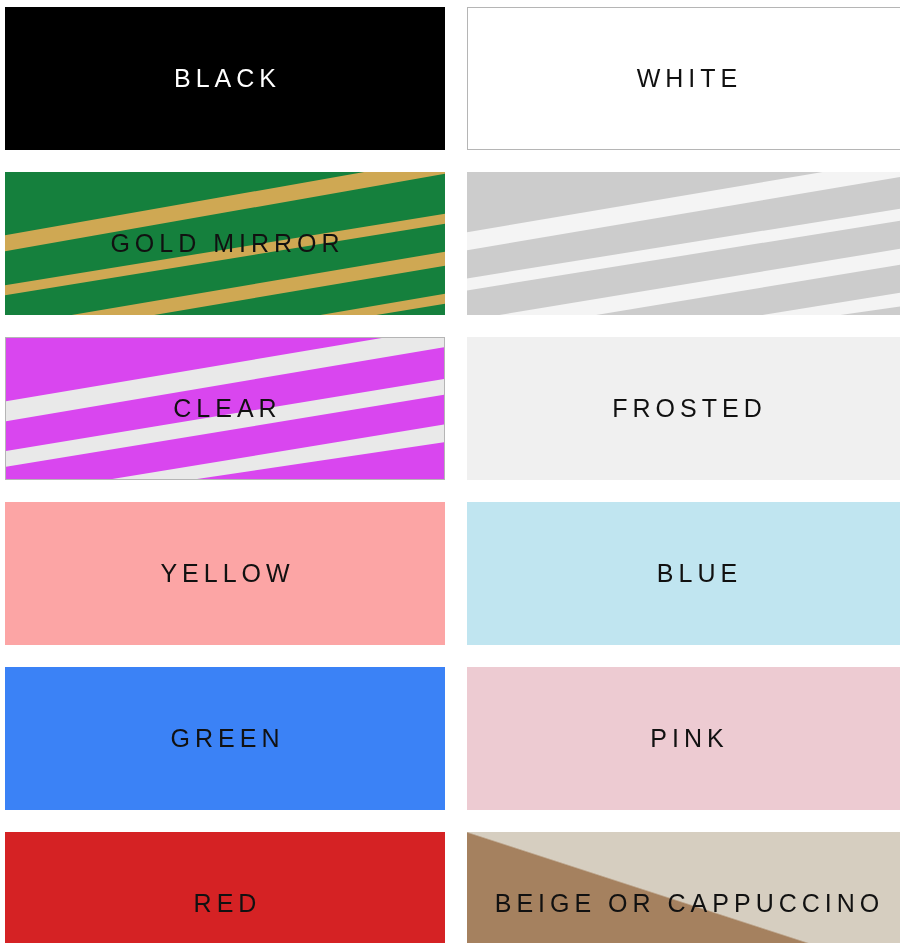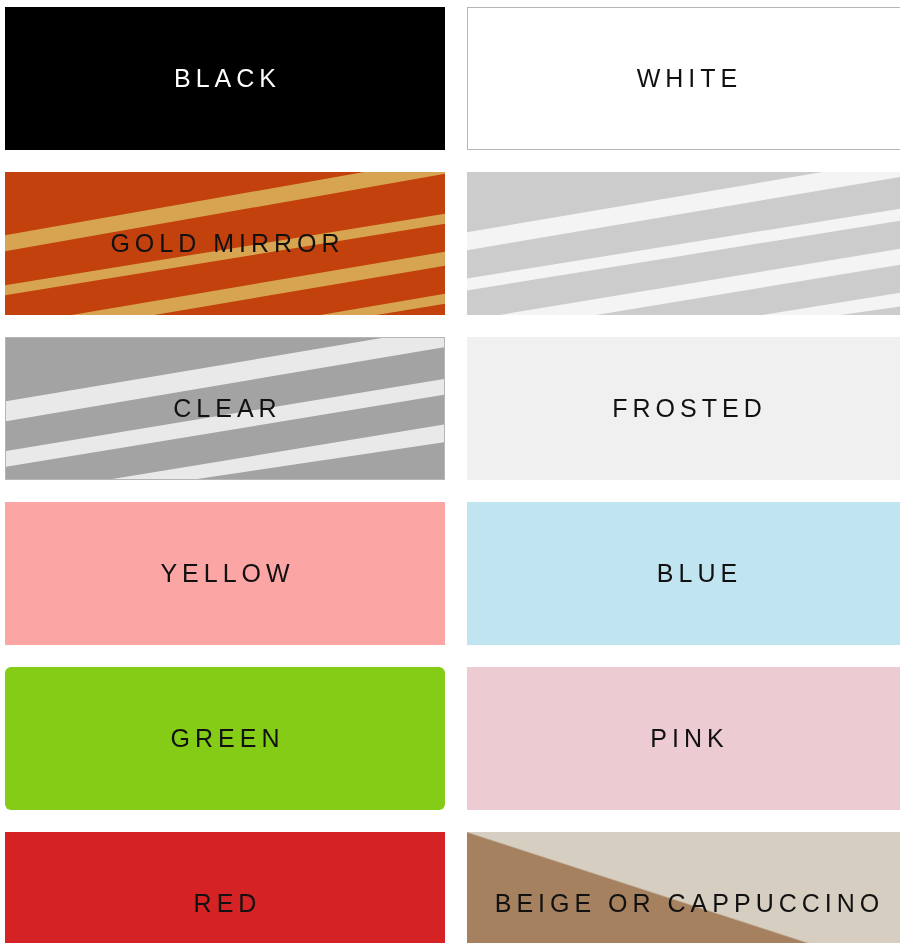--- a/index.html
+++ b/index.html
@@ -47,28 +47,28 @@
     white-space: nowrap;
     color: #111111;
     font-family: "Liberation Sans", sans-serif;
   }
 
   
   .fill-black           { background: #000000; }
   .fill-black .swatch-label { color: #ffffff; }
 
   .fill-white           { background: #ffffff; border: 1px solid #b5b5b5; }
-  .fill-clear           { background: #a3a3a3; border: 1px solid #b5b5b5; }
+  .fill-clear           { background: #d946ef; border: 1px solid #b5b5b5; }
   .fill-frosted         { background: #f0f0f0; }
   .fill-yellow          { background: #fca5a5; }
   .fill-blue            { background: #c0e5f0; padding-left: 20px; }
-  .fill-green           { background: #84cc16; border-radius: 6px; }
+  .fill-green           { background: #3b82f6; }
   .fill-pink            { background: #edcbd2; }
   .fill-red             { background: #d52224; }
-  .fill-gold-mirror     { background: #c2410c; text-align: center; }
+  .fill-gold-mirror     { background: #15803d; text-align: center; }
   .fill-silver-mirror   { background: #cccccc; }
 
   
   .fill-beige {
     background: linear-gradient(to top right, #a5815f 0%, #a5815f 49.6%, #d6cec0 50.2%, #d6cec0 100%);
     justify-content: center;
   }
 
   
   .streaks {

